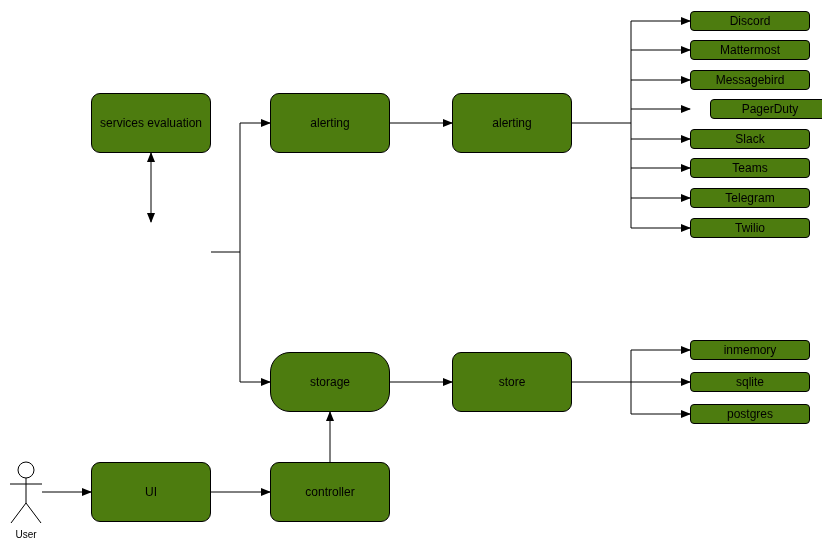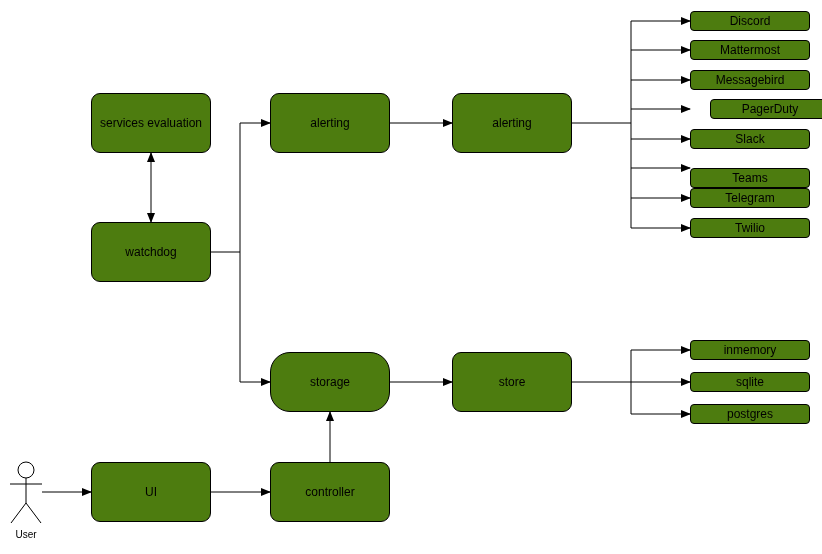--- a/index.html
+++ b/index.html
@@ -98,23 +98,20 @@
       <g>
         <circle cx="26" cy="470" r="8" fill="#ffffff"></circle>
         <path d="M26,478 V503 M10,484 H42 M26,503 L11,523 M26,503 L41,523"></path>
       </g>
     </g>
   </svg>
 
   <div class="node big" style="left:91px; top:93px;">
     <span>services evaluation</span>
   </div>
-  <div class="node big" style="left:91px; top:222px;">
-    <span>watchdog</span>
-  </div>
   <div class="node big" style="left:270px; top:93px;">
     <span>alerting</span>
   </div>
   <div class="node big" style="left:452px; top:93px;">
     <span>alerting</span>
   </div>
   <div class="node big" style="left:270px; top:352px;border-radius:20px;">
     <span>storage</span>
   </div>
   <div class="node big" style="left:452px; top:352px;">
@@ -135,21 +132,21 @@
   </div>
   <div class="node small" style="left:690px; top:40px;">
     <span>Mattermost</span>
   </div>
   <div class="node small" style="left:690px; top:99px;margin-left:20px;">
     <span>PagerDuty</span>
   </div>
   <div class="node small" style="left:690px; top:129px;">
     <span>Slack</span>
   </div>
-  <div class="node small" style="left:690px; top:158px;margin-top:10px;">
+  <div class="node small" style="left:690px; top:158px;">
     <span>Teams</span>
   </div>
   <div class="node small" style="left:690px; top:188px;">
     <span>Telegram</span>
   </div>
   <div class="node small" style="left:690px; top:218px;">
     <span>Twilio</span>
   </div>
 
   <div class="node small" style="left:690px; top:340px;">

